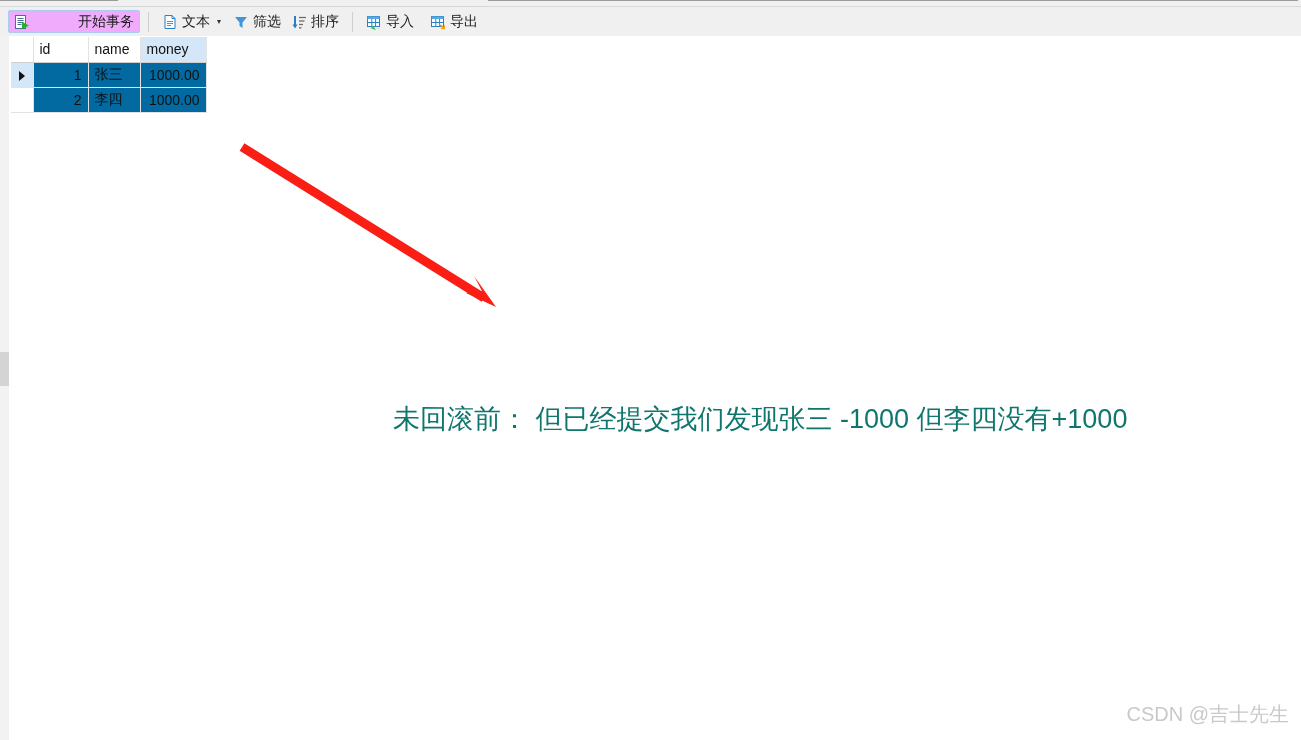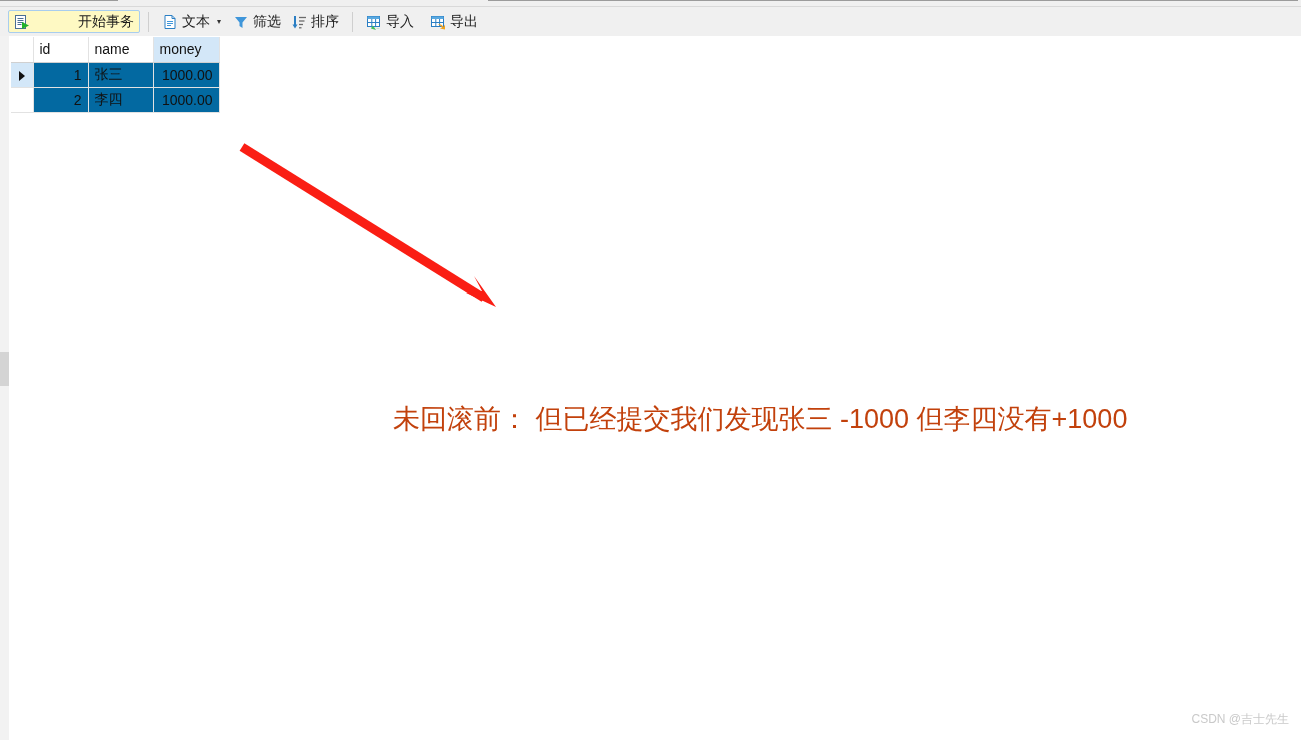--- a/index.html
+++ b/index.html
@@ -52,21 +52,21 @@
     align-items: center;
     height: 23px;
     padding: 0 5px;
     gap: 4px;
     font-size: 14px;
     color: #1a1a1a;
     box-sizing: border-box;
     white-space: nowrap;
   }
   .tb-btn.active {
-    background: #fef9c3;
+    background: #f0abfc;
     border: 1px solid #a8cdee;
     border-radius: 2px;
     gap: 48px;
   }
   .tb-sep {
     width: 1px;
     height: 20px;
     background: #cfcfcf;
     margin: 0 8px;
   }
@@ -122,21 +122,21 @@
   #grid th {
     text-align: left;
     background: #ffffff;
     border-bottom: 1px solid #d0d0d0;
   }
   #grid th.sel-col {
     background: #d3e7f8;
   }
   .col-marker { width: 22px; padding: 0 !important; text-align: center; }
   .col-id     { width: 55px; }
-  .col-name   { width: 65px; }
+  .col-name   { width: 52px; }
   .col-money  { width: 66px; }
   td.num { text-align: right; }
   td.marker-cell {
     background: #ffffff;
     border-right: 1px solid #e2e2e2;
     text-align: center;
     padding: 0 !important;
   }
   td.marker-cell.current {
     background: #d3e7f8;
@@ -156,31 +156,31 @@
     left: 230px; top: 135px;
     width: 285px; height: 185px;
     pointer-events: none;
   }
 
   
   #annotation-text {
     position: absolute;
     left: 393px; top: 401px;
     font-size: 27px;
-    color: #c2410c;
+    color: #0f766e;
     font-family: "Liberation Sans", "DejaVu Sans", sans-serif;
     white-space: nowrap;
     letter-spacing: 0px;
   }
 
   
   #watermark {
     position: absolute;
     right: 12px; bottom: 12px;
-    font-size: 12px;
+    font-size: 20px;
     color: #c9c9c9;
     white-space: nowrap;
   }
 </style>
 </head>
 <body>
 
 <div id="top-strip">
   <div class="tabline-a"></div>
   <div class="tabline-b"></div>

